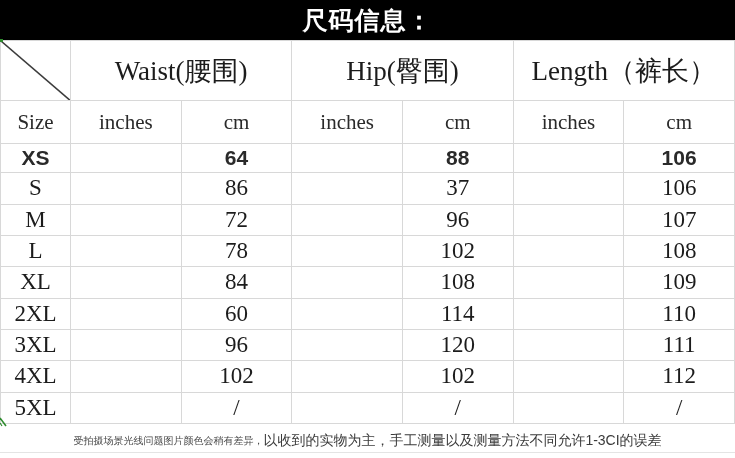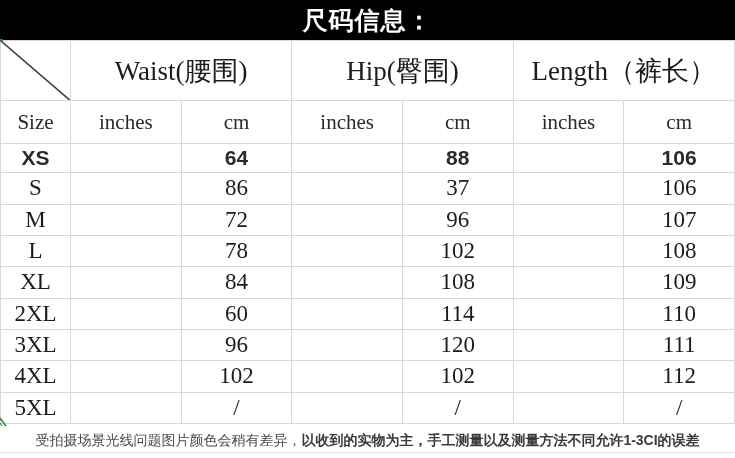--- a/index.html
+++ b/index.html
@@ -62,27 +62,27 @@
   }
   .footer {
     height: 34px;
     display: flex;
     align-items: center;
     justify-content: center;
     white-space: nowrap;
   }
   .note-regular {
     font-family: "Liberation Serif", "DejaVu Serif", serif;
+    font-size: 10px;
+    color: #4a4a4a;
+  }
+  .note-bold {
+    font-family: "Liberation Sans", sans-serif;
     font-size: 14px;
-    color: #4a4a4a;
-  }
-  .note-bold {
-    font-family: "Liberation Sans", sans-serif;
-    font-size: 14px;
-    font-weight: bold;
+    font-weight: normal;
     color: #3a3a3a;
   }
   .bottom-hairline {
     position: absolute;
     left: 0; right: 0;
     top: 452px;
     height: 1px;
     background: #e4e4e4;
   }
   .green-dot {

